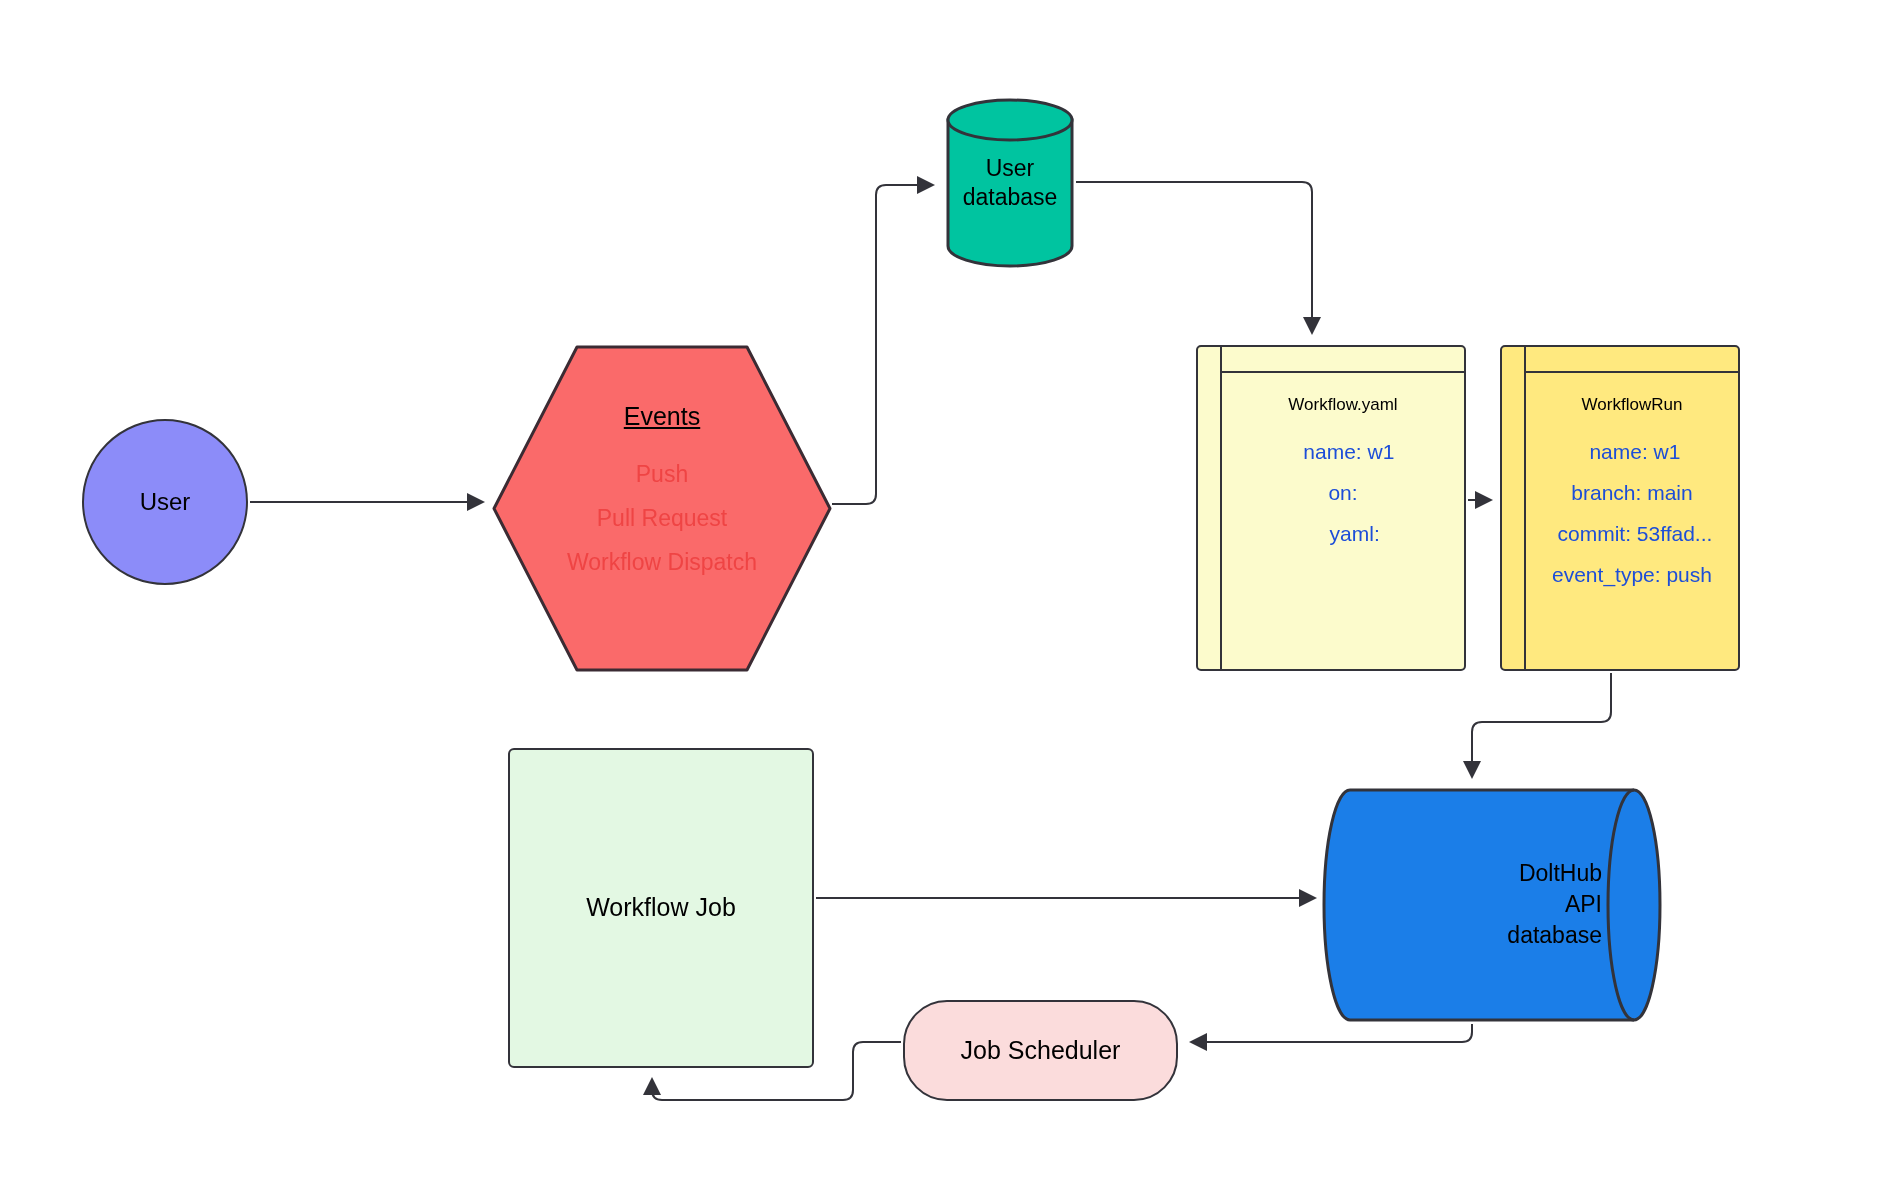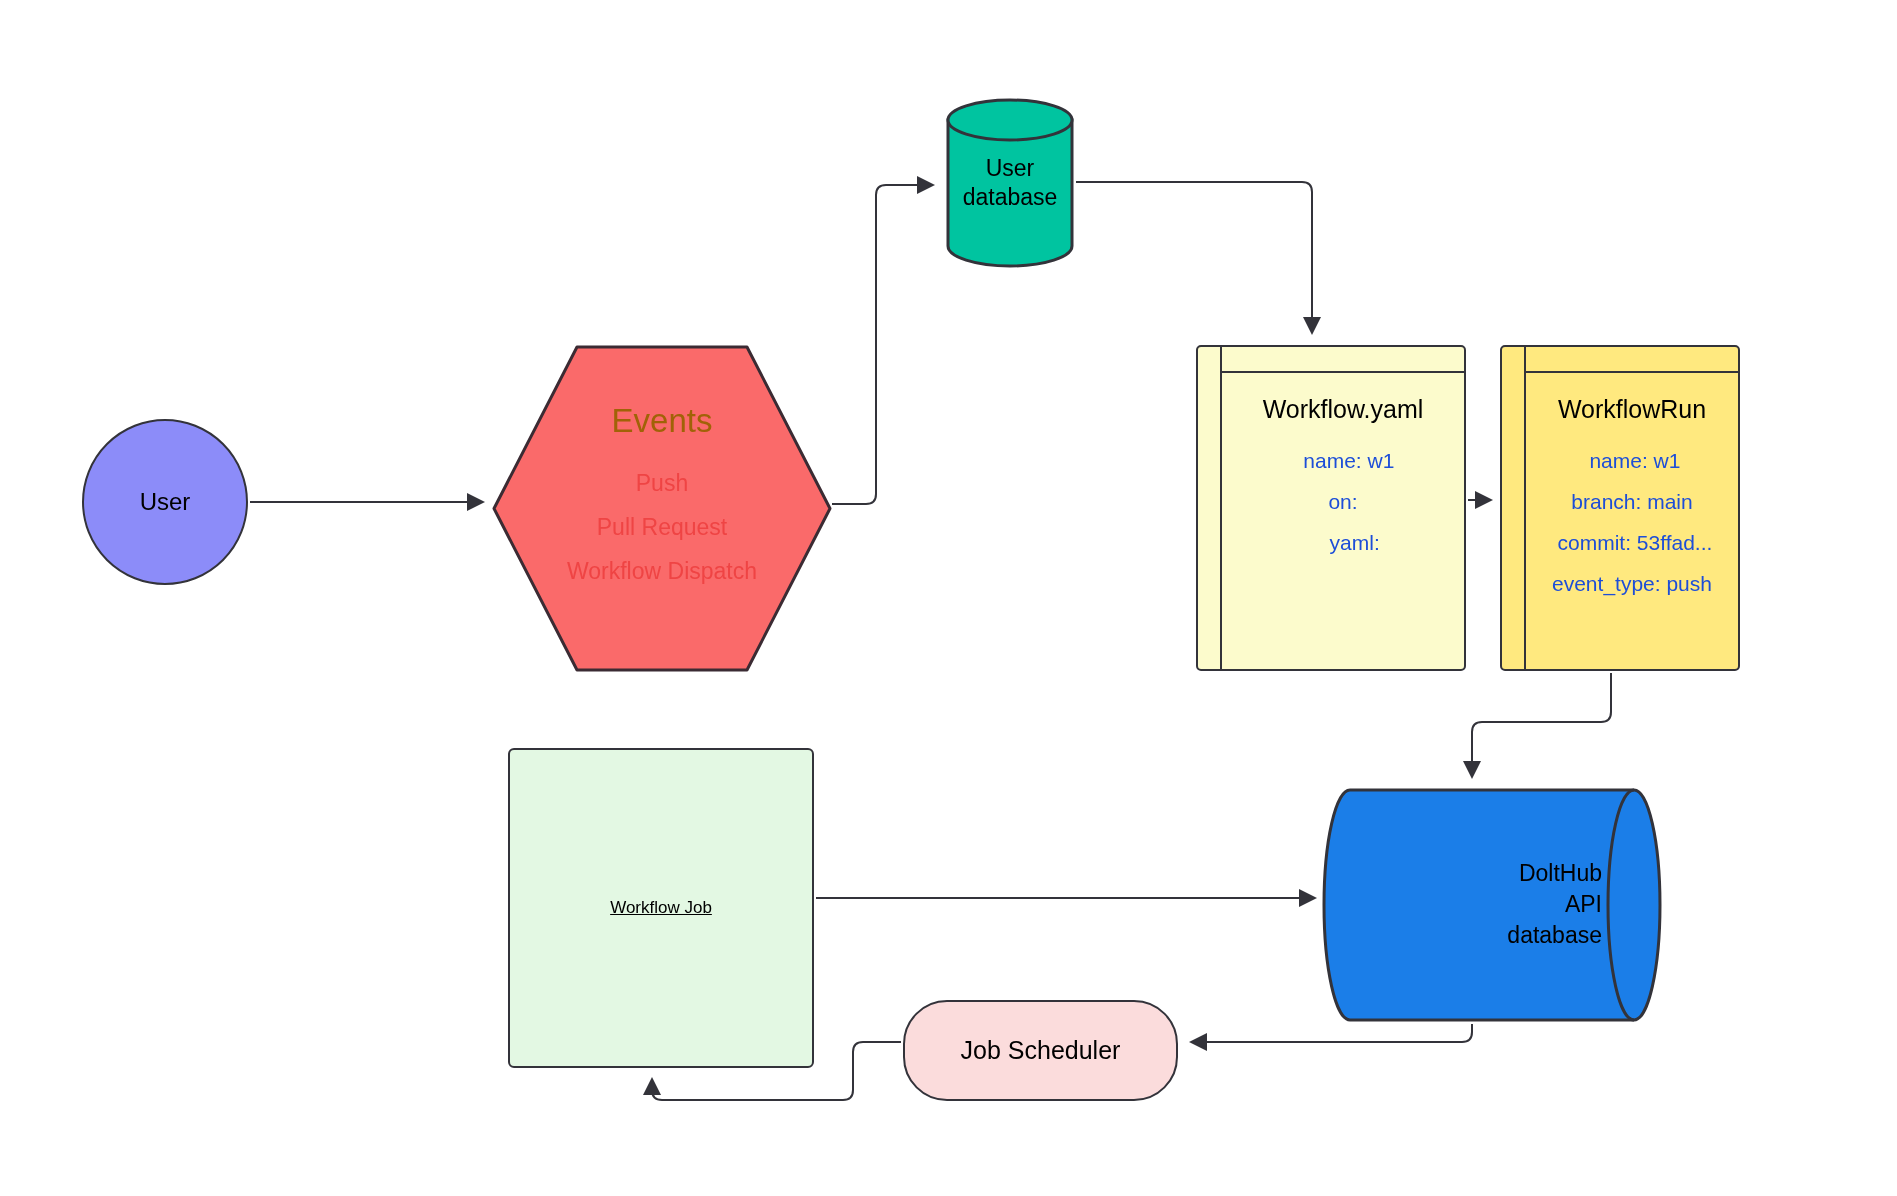--- a/index.html
+++ b/index.html
@@ -52,21 +52,21 @@
   #node-events {
     left: 492px; top: 345px;
     width: 340px; height: 327px;
   }
   #node-events .hexwrap { position: absolute; inset: 0; }
   #node-events .hex-text {
     position: absolute;
     left: 0; right: 0; top: 57px;
     text-align: center;
   }
-  #node-events .hex-title { font-size: 33px; color: #a16207; }
+  #node-events .hex-title { font-size: 25px; color: #000000; text-decoration: underline; }
   #node-events .hex-list { margin-top: 30px; }
   #node-events .hex-item { font-size: 23px; color: #ef4444; margin-top: 17px; }
   #node-events .hex-item:first-child { margin-top: 0; }
 
   
   #node-userdb {
     left: 946px; top: 98px;
     width: 128px; height: 170px;
   }
   .cyl-v { position: absolute; inset: 0; }
@@ -95,21 +95,21 @@
     border-bottom: 2px solid #33333a;
   }
   .note .note-body {
     position: absolute;
     left: 24px; right: 0; top: 26px; bottom: 0;
     padding-top: 22px;
     box-sizing: border-box;
   }
   .note .note-title {
     text-align: center;
-    font-size: 25px;
+    font-size: 17px;
     color: #000;
   }
   .note .note-lines { margin-top: 25px; }
   .note .note-line {
     text-align: center;
     font-size: 21px;
     color: #1d4ed8;
     margin-top: 17px;
     white-space: pre;
   }
@@ -128,21 +128,21 @@
 
   
   #node-workflowjob {
     left: 508px; top: 748px;
     width: 306px; height: 320px;
     background: #E3F8E3;
     border: 2px solid #33333a;
     border-radius: 6px;
     display: flex; align-items: center; justify-content: center;
   }
-  #node-workflowjob .node-label { font-size: 17px; text-decoration: underline; }
+  #node-workflowjob .node-label { font-size: 25px; }
 
   
   #node-dolthub {
     left: 1322px; top: 788px;
     width: 340px; height: 234px;
   }
   #node-dolthub .cyl-text {
     position: absolute; left: 10px; right: 60px; top: 50%;
     transform: translateY(-50%);
     text-align: right; font-size: 23px; color: #000;

